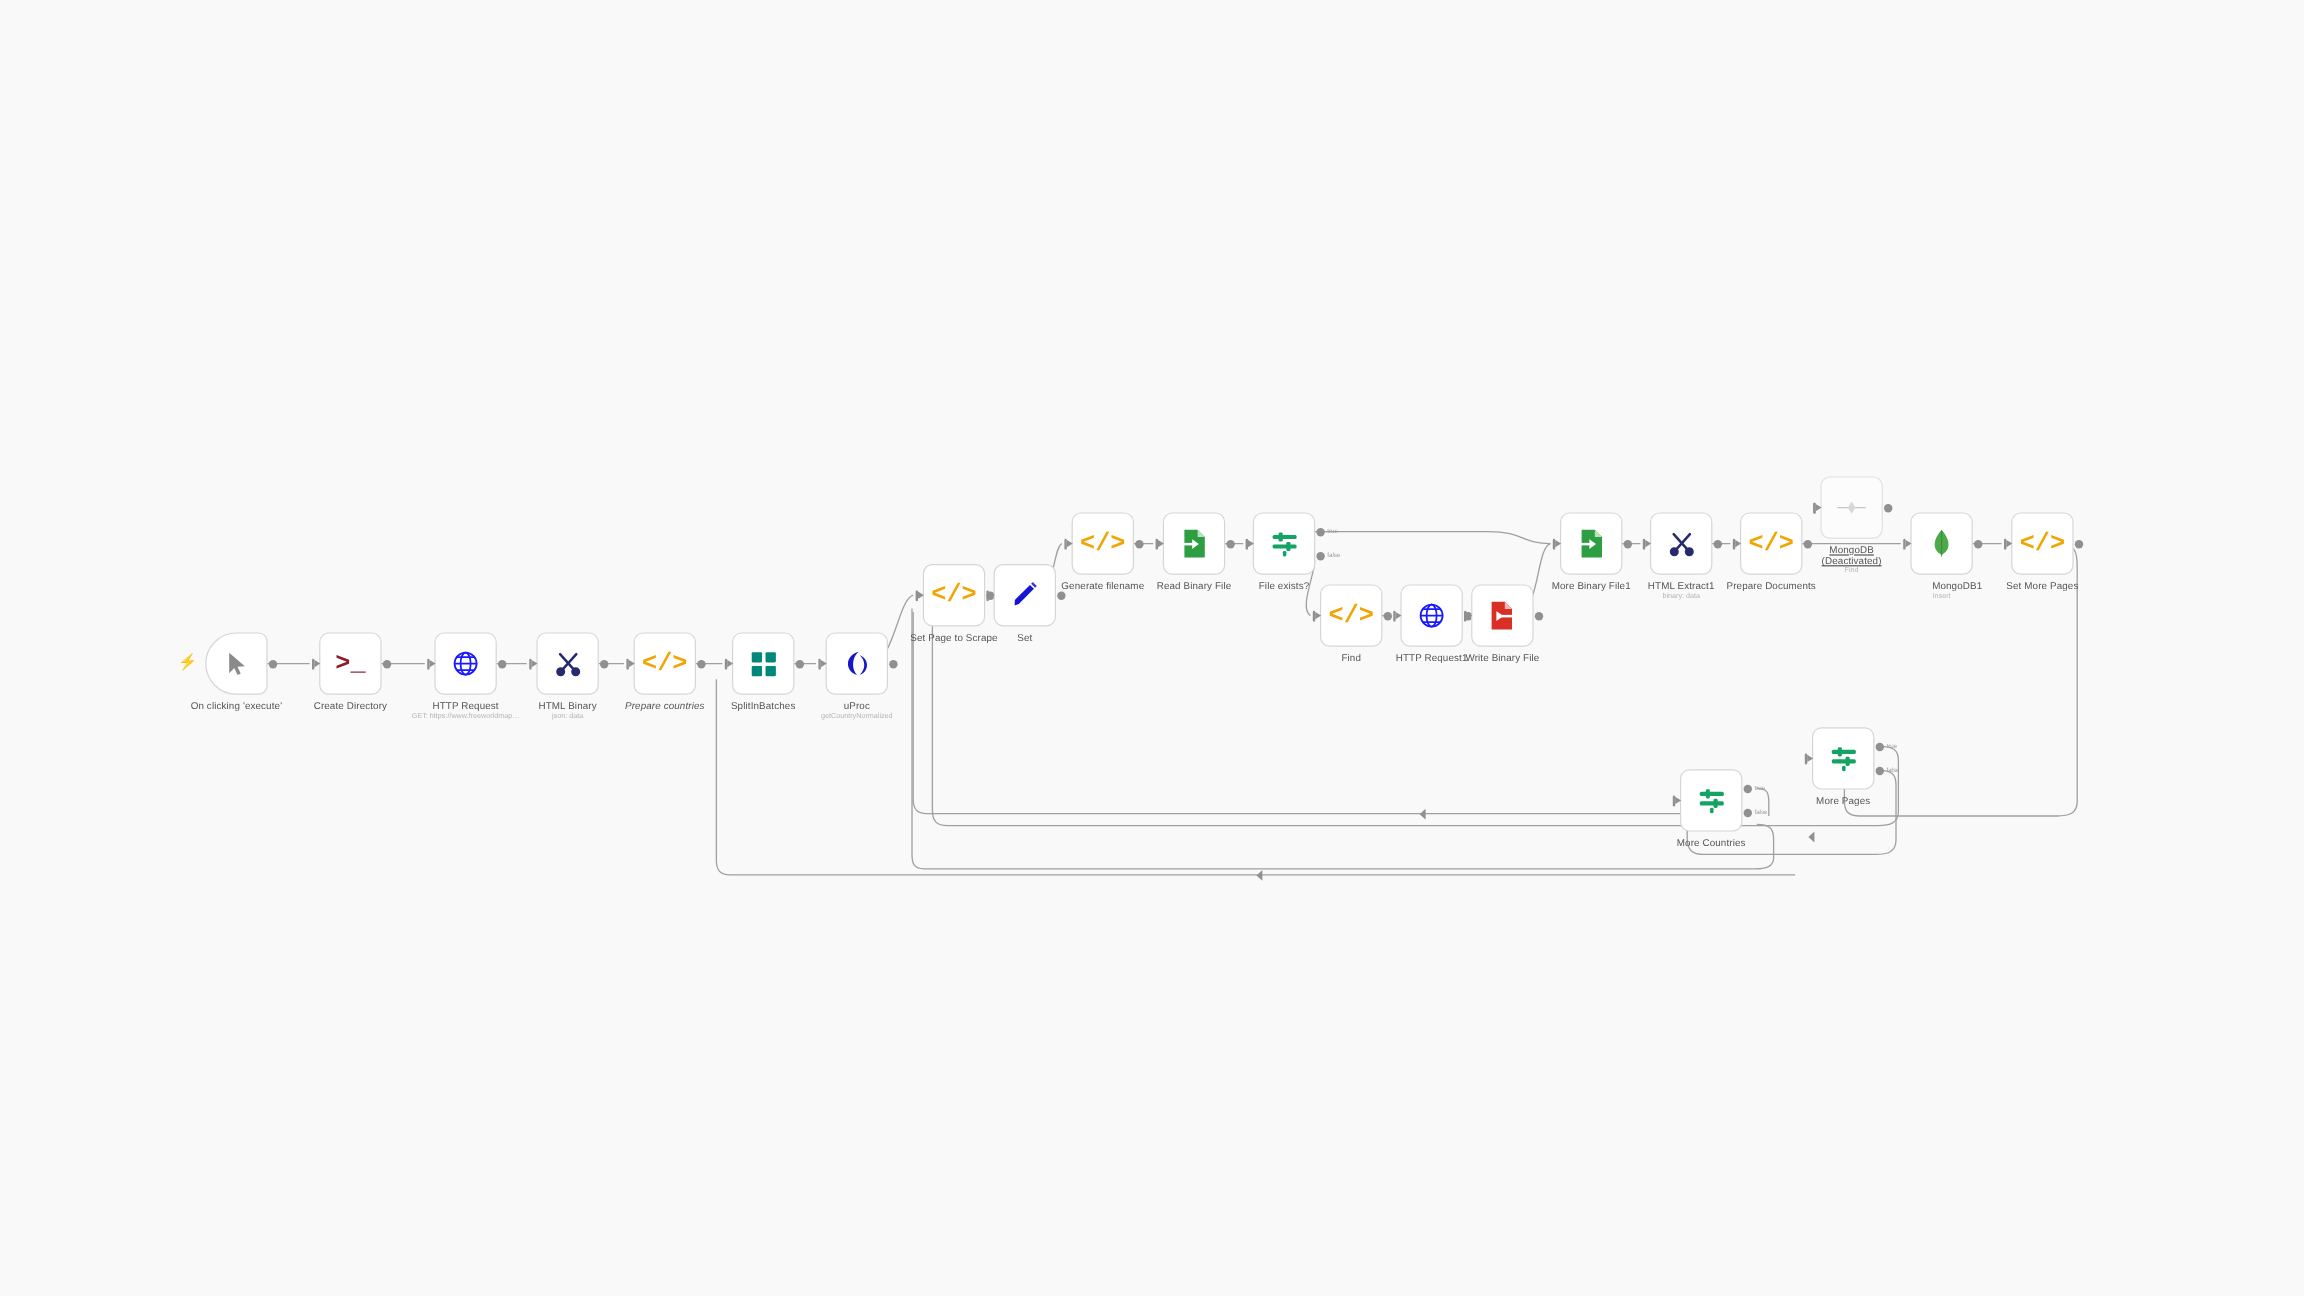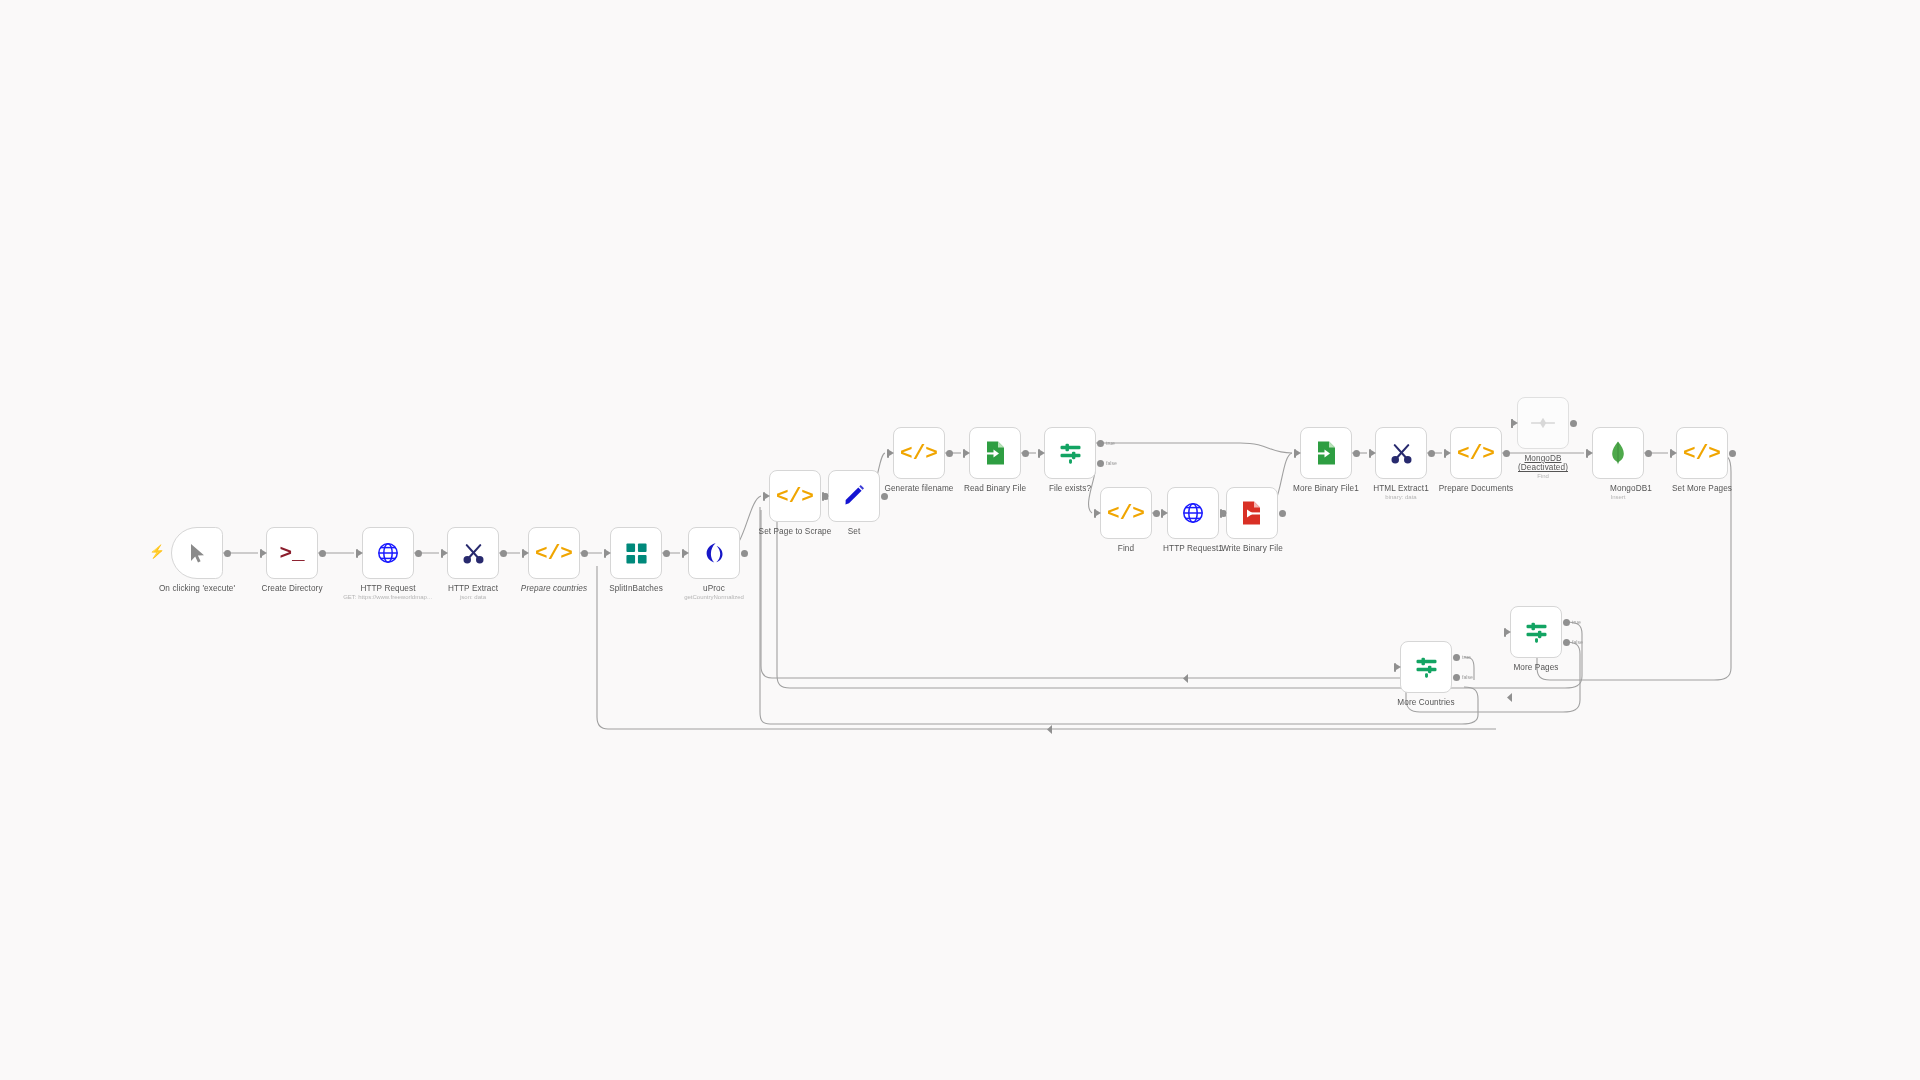--- a/index.html
+++ b/index.html
@@ -209,21 +209,21 @@
         <circle cx="6" cy="18" r="2.6" fill="#282a6e"></circle>
             <circle cx="18" cy="18" r="2.6" fill="#282a6e"></circle>
         <line x1="7.6" y1="16.1" x2="18.5" y2="4"></line>
             <line x1="16.4" y1="16.1" x2="5.5" y2="4"></line>
           </svg>
         </span>
       </div>
       <div class="inbar" style="left: 441px; top: 548.5px;"></div>
       <div class="inarrow" style="left: 443px; top: 549.5px;"></div>
       <div class="dot" style="left: 500px; top: 549.5px;"></div>
-      <div class="nlabel" style="left: 473px; top: 584px;">HTTP Extract</div>
+      <div class="nlabel" style="left: 473px; top: 584px;">HTML Binary</div>
       <div class="nsub" style="left: 473px; top: 594px;">json: data</div>
       <div class="node" style="left: 528px; top: 527px;">
         <span class="glyph code-icon">&lt;/&gt;</span>
       </div>
       <div class="inbar" style="left: 522px; top: 548.5px;"></div>
       <div class="inarrow" style="left: 524px; top: 549.5px;"></div>
       <div class="dot" style="left: 581px; top: 549.5px;"></div>
       <div class="nlabel" style="left: 554px; top: 584px; font-style: italic;">Prepare countries</div>
       <div class="node" style="left: 610px; top: 527px;">
         <span class="glyph">

